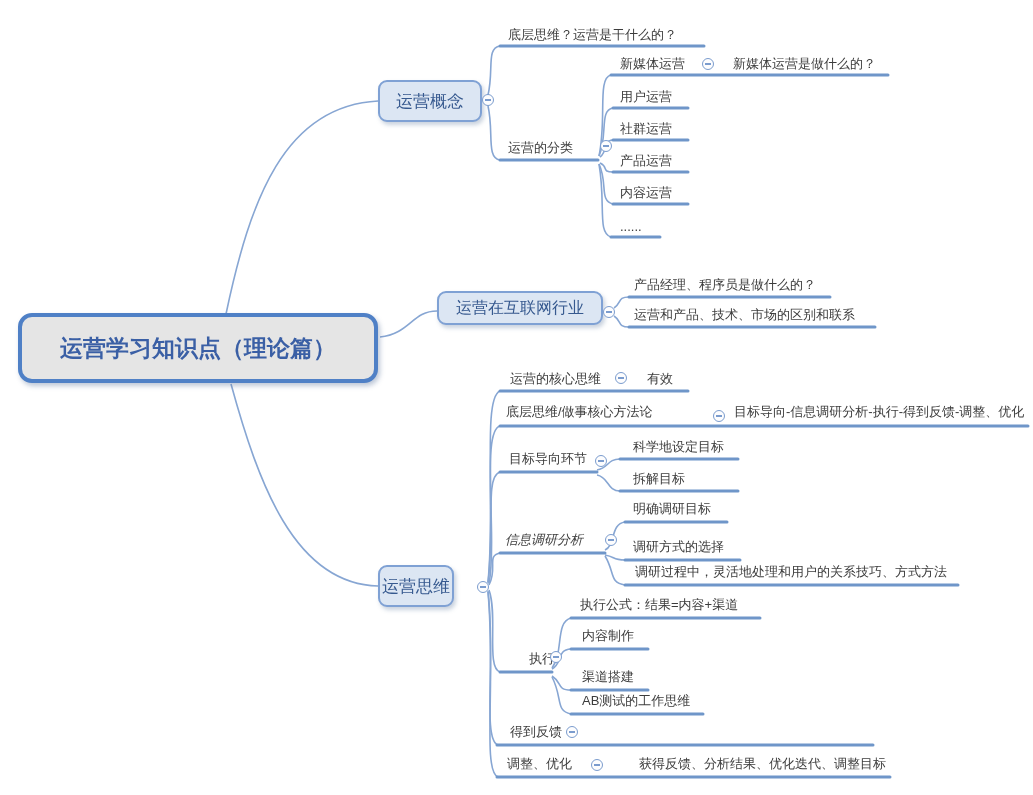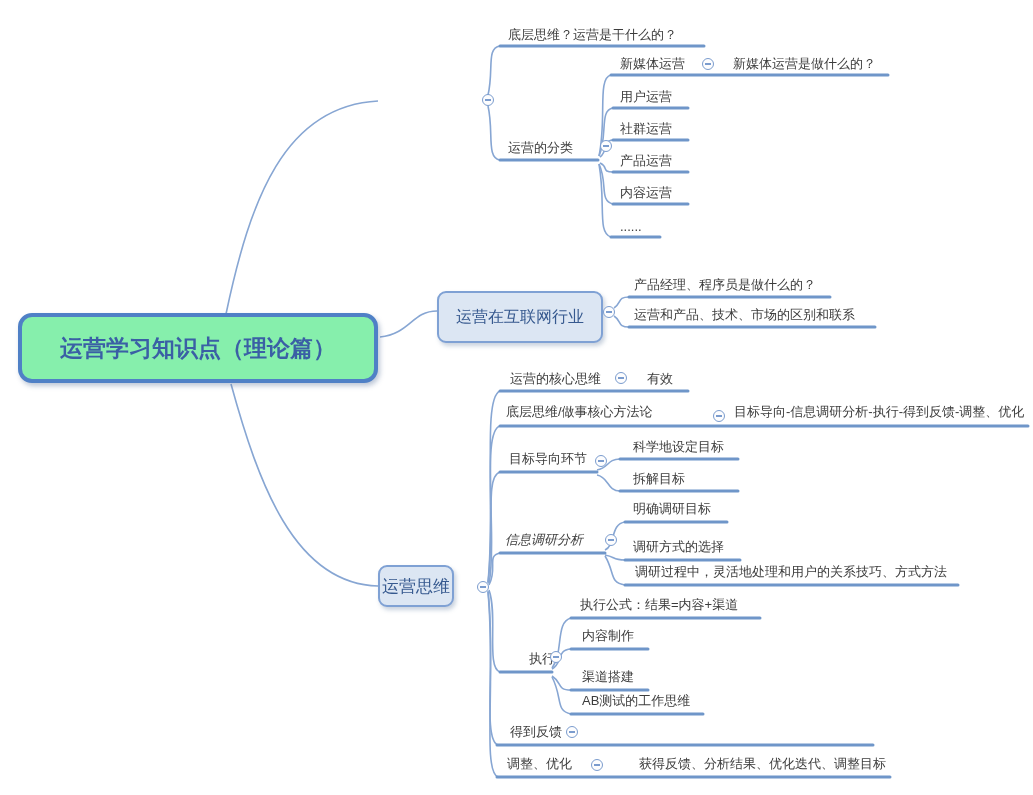--- a/index.html
+++ b/index.html
@@ -12,21 +12,21 @@
   .uline{stroke:#6f96c9;stroke-width:3;stroke-linecap:round;}
 
   .node{
     position:absolute;z-index:2;display:flex;align-items:center;justify-content:center;
     background:#dce6f3;border:2px solid #7fa1d4;border-radius:9px;
     box-shadow:2px 3px 4px rgba(100,125,160,.35);
     color:#36598f;font-size:17px;white-space:nowrap;box-sizing:border-box;
   }
   .root-node{
     position:absolute;z-index:2;display:flex;align-items:center;justify-content:center;
-    background:#86efac;border:4px solid #4f80c6;border-radius:14px;
+    background:#e5e5e5;border:4px solid #4f80c6;border-radius:14px;
     box-shadow:2px 3px 5px rgba(90,115,155,.4);
     color:#3a5fa5;font-size:23px;font-weight:bold;white-space:nowrap;box-sizing:border-box;
   }
   .leaf{
     position:absolute;z-index:2;color:#3c3c3c;font-size:13px;line-height:16px;white-space:nowrap;
   }
   .collapse{
     position:absolute;z-index:3;width:12px;height:12px;box-sizing:border-box;
     background:#fdfdfe;border:1px solid #7b9cce;border-radius:50%;
     display:flex;align-items:center;justify-content:center;cursor:pointer;
@@ -100,22 +100,23 @@
     <line class="uline" x1="571" y1="618" x2="760" y2="618"></line>
     <line class="uline" x1="571" y1="649" x2="648" y2="649"></line>
     <line class="uline" x1="571" y1="690" x2="648" y2="690"></line>
     <line class="uline" x1="571" y1="714" x2="703" y2="714"></line>
     <line class="uline" x1="497" y1="745" x2="873" y2="745"></line>
     <line class="uline" x1="497" y1="777" x2="890" y2="777"></line>
   </svg>
 
   <div class="root-node" style="left:18px;top:313px;width:360px;height:70px;">运营学习知识点（理论篇）</div>
 
+  <div class="node" style="left:378px;top:80px;width:104px;height:42px;">运营概念</div>
 
-  <div class="node" style="left:437px;top:291px;width:166px;height:52px;font-size:16px;">运营在互联网行业</div>
+  <div class="node" style="left:437px;top:291px;width:166px;height:34px;font-size:16px;">运营在互联网行业</div>
 
   <div class="node" style="left:378px;top:565px;width:76px;height:42px;">运营思维</div>
 
   <div class="leaf" style="left:508px;top:27px;">底层思维？运营是干什么的？</div>
   <div class="leaf" style="left:508px;top:140px;">运营的分类</div>
   <div class="leaf" style="left:620px;top:56px;">新媒体运营</div>
   <div class="leaf" style="left:733px;top:56px;">新媒体运营是做什么的？</div>
   <div class="leaf" style="left:620px;top:89px;">用户运营</div>
   <div class="leaf" style="left:620px;top:121px;">社群运营</div>
   <div class="leaf" style="left:620px;top:153px;">产品运营</div>

